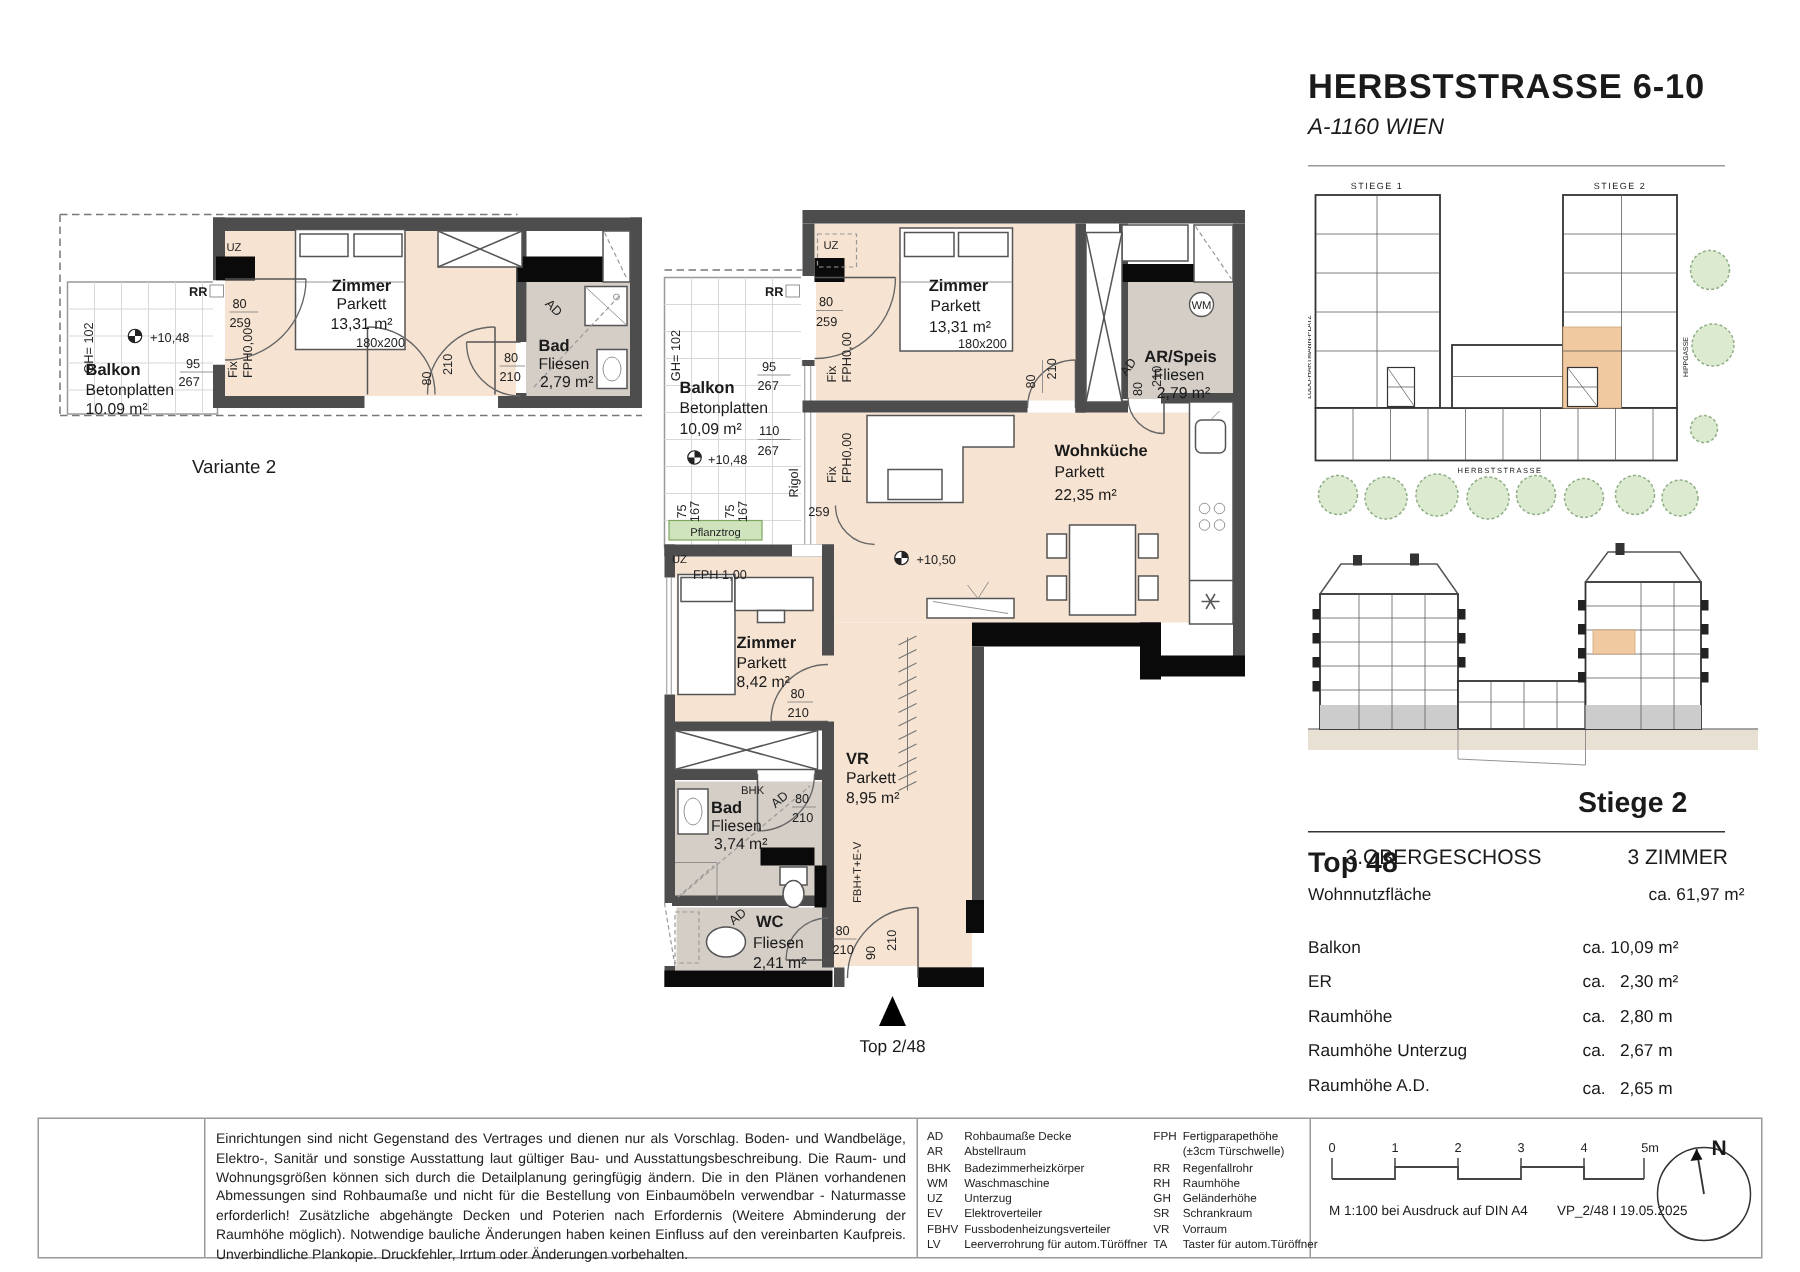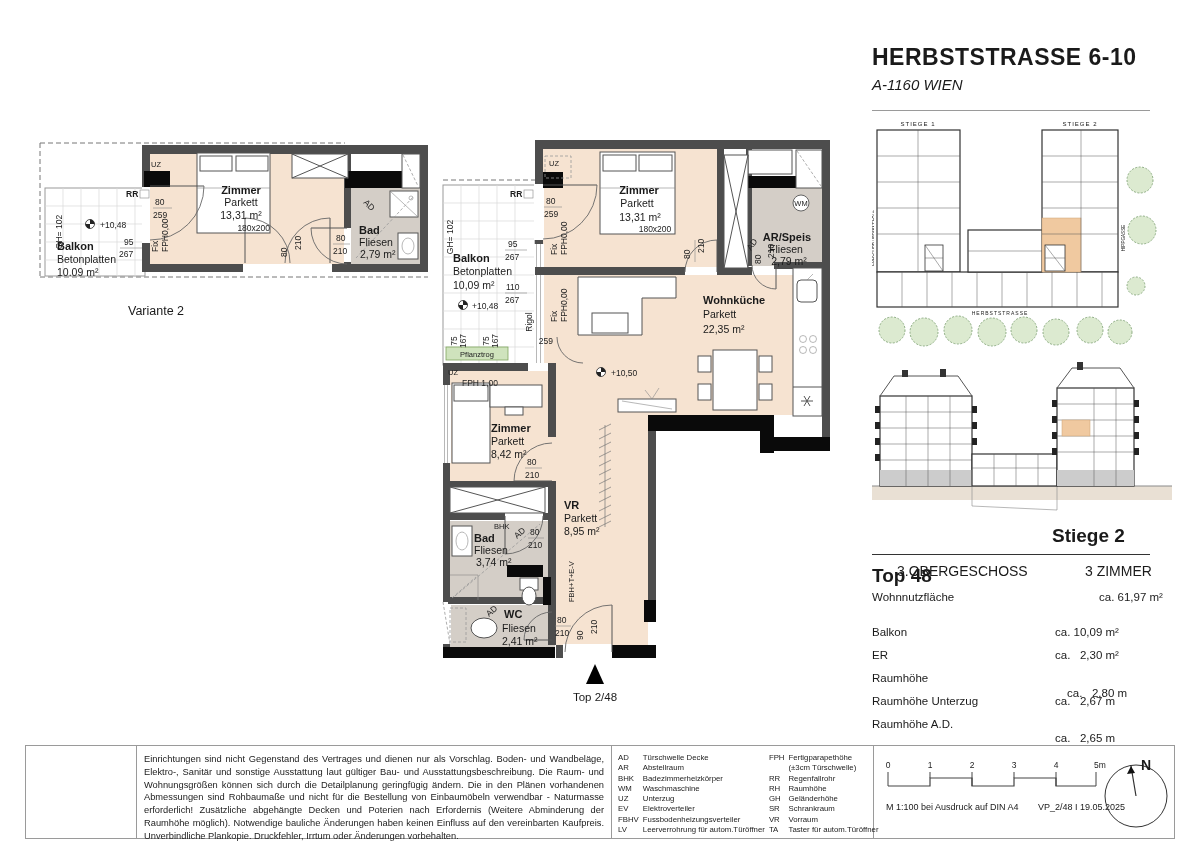--- a/index.html
+++ b/index.html
@@ -180,25 +180,25 @@
     <div class="abs info-mid" style="left:0;top:38px;">3.OBERGESCHOSS</div>
     <div class="abs info-mid" style="left:188px;top:38px;">3 ZIMMER</div>
 
     <div class="abs info-row" style="left:0;top:66px;">Wohnnutzfläche</div>
     <div class="abs info-row" style="left:183px;top:66px;white-space:pre;margin-left:44px;">ca. 61,97 m²</div>
     <div class="abs info-row" style="left:0;top:101px;">Balkon</div>
     <div class="abs info-row" style="left:183px;top:101px;white-space:pre;">ca. 10,09 m²</div>
     <div class="abs info-row" style="left:0;top:124px;">ER</div>
     <div class="abs info-row" style="left:183px;top:124px;white-space:pre;">ca.   2,30 m²</div>
     <div class="abs info-row" style="left:0;top:147px;">Raumhöhe</div>
-    <div class="abs info-row" style="left:183px;top:162px;white-space:pre;margin-left:12px;">ca.   2,80 m</div>
+    <div class="abs info-row" style="left:183px;top:147px;white-space:pre;">ca.   2,80 m</div>
     <div class="abs info-row" style="left:0;top:170px;">Raumhöhe Unterzug</div>
     <div class="abs info-row" style="left:183px;top:170px;white-space:pre;">ca.   2,67 m</div>
     <div class="abs info-row" style="left:0;top:193px;">Raumhöhe A.D.</div>
-    <div class="abs info-row" style="left:183px;top:207px;white-space:pre;">ca.   2,65 m</div>
+    <div class="abs info-row" style="left:183px;top:195px;white-space:pre;">ca.   2,65 m</div>
   </div>
 
   <svg class="abs" style="left:0;top:0;" width="870" height="740" viewBox="0 0 870 740">
 
     <g>
       <path class="dash" d="M40,143 H345 M40,143 V277 M40,277 H428"></path>
 
       <g>
         <rect x="45" y="188" width="100" height="88" fill="#fff" stroke="#999" stroke-width="1"></rect>
         <line class="grid" x1="63" y1="188" x2="63" y2="276"></line>
@@ -591,21 +591,21 @@
     <div class="vdiv" style="left:847px;"></div>
 
 
     <div class="abs disclaimer" style="left:118px;top:7px;width:460px;">Einrichtungen sind nicht Gegenstand des Vertrages und dienen nur als Vorschlag. Boden- und Wandbeläge, Elektro-, Sanitär und sonstige Ausstattung laut gültiger Bau- und Ausstattungsbeschreibung. Die Raum- und Wohnungsgrößen können sich durch die Detailplanung geringfügig ändern. Die in den Plänen vorhandenen Abmessungen sind Rohbaumaße und nicht für die Bestellung von Einbaumöbeln verwendbar - Naturmasse erforderlich! Zusätzliche abgehängte Decken und Poterien nach Erfordernis (Weitere Abminderung der Raumhöhe möglich). Notwendige bauliche Änderungen haben keinen Einfluss auf den vereinbarten Kaufpreis. Unverbindliche Plankopie. Druckfehler, Irrtum oder Änderungen vorbehalten.</div>
 
     <div class="abs legend" style="left:592px;top:7px;width:250px;">
       <table>
           <tbody>
         <tr>
               <td>AD</td>
-              <td style="width:106px;">Türschwelle Decke</td>
+              <td style="width:106px;">Rohbaumaße Decke</td>
             <td>FPH</td>
               <td>Fertigparapethöhe</td>
             </tr>
         <tr>
               <td>AR</td>
               <td>Abstellraum</td>
             <td></td>
               <td>(±3cm Türschwelle)</td>
             </tr>
         <tr>

